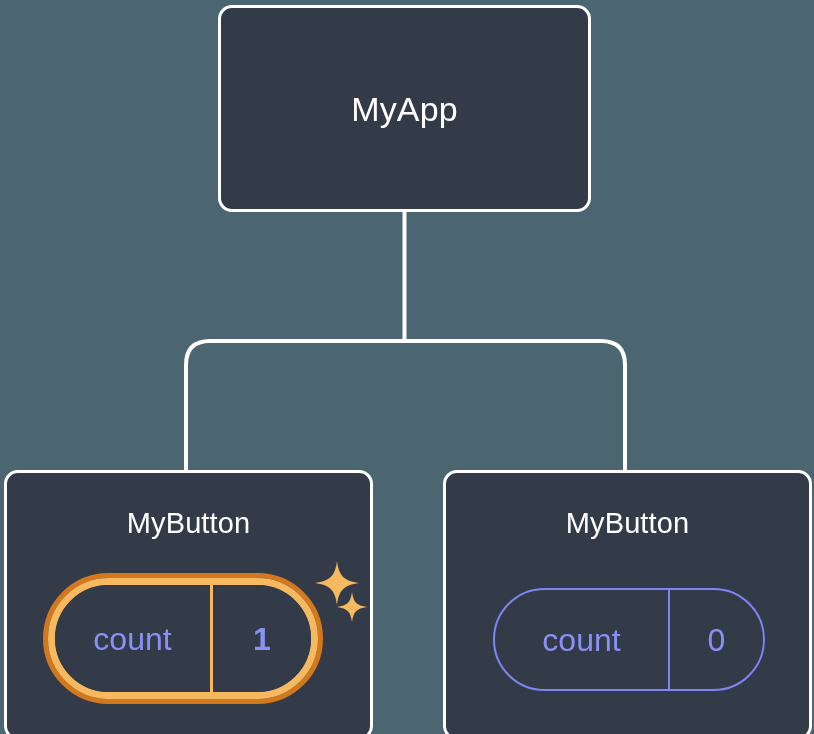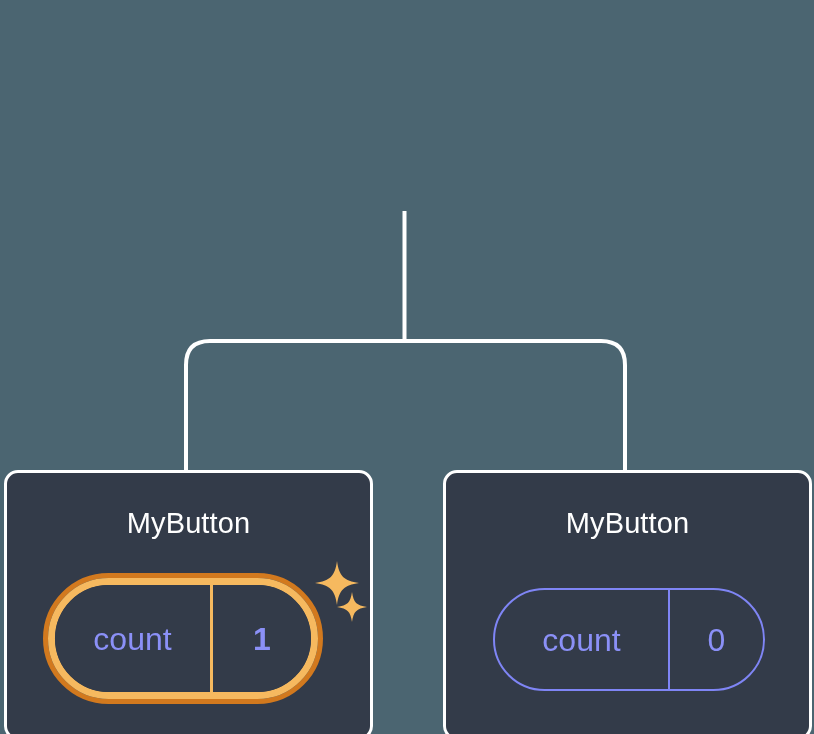--- a/index.html
+++ b/index.html
@@ -202,20 +202,23 @@
 
 <div id="diagram">
 
   <svg id="connectors" viewBox="0 0 814 734" width="814" height="734" aria-hidden="true">
 
     <path d="M 404.5 211 L 404.5 341" fill="none" stroke="#ffffff" stroke-width="4" stroke-linecap="butt"></path>
 
     <path d="M 186 470 L 186 365 Q 186 341 210 341 L 601 341 Q 625 341 625 365 L 625 470" fill="none" stroke="#ffffff" stroke-width="4" stroke-linecap="butt" stroke-linejoin="round"></path>
   </svg>
 
+  <div class="node node-root">
+    <span class="node-label">MyApp</span>
+  </div>
 
   <div class="node node-left">
     <span class="node-label">MyButton</span>
   </div>
 
   <div class="pill-wrap pill-wrap-left">
     <div class="pill-outer"></div>
     <div class="pill-mid"></div>
     <div class="pill-inner">
       <span class="pill-key">count</span>

